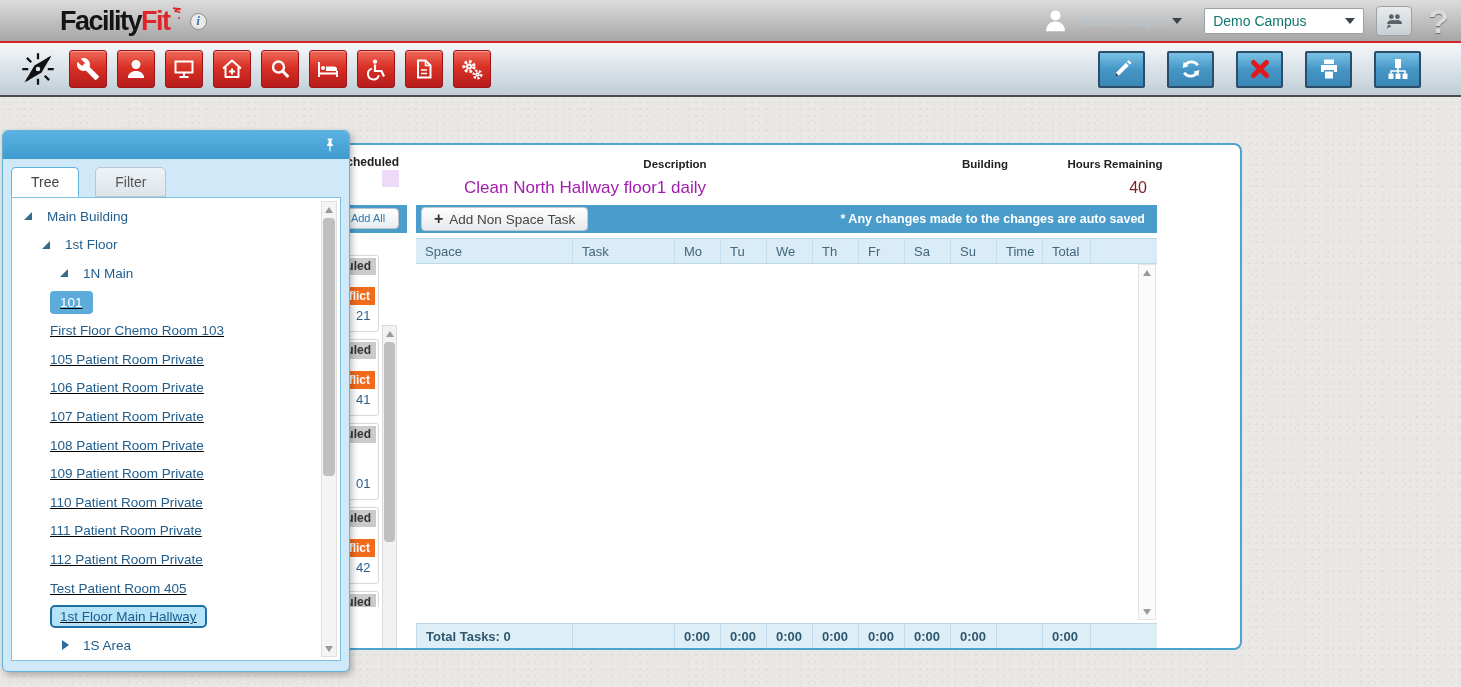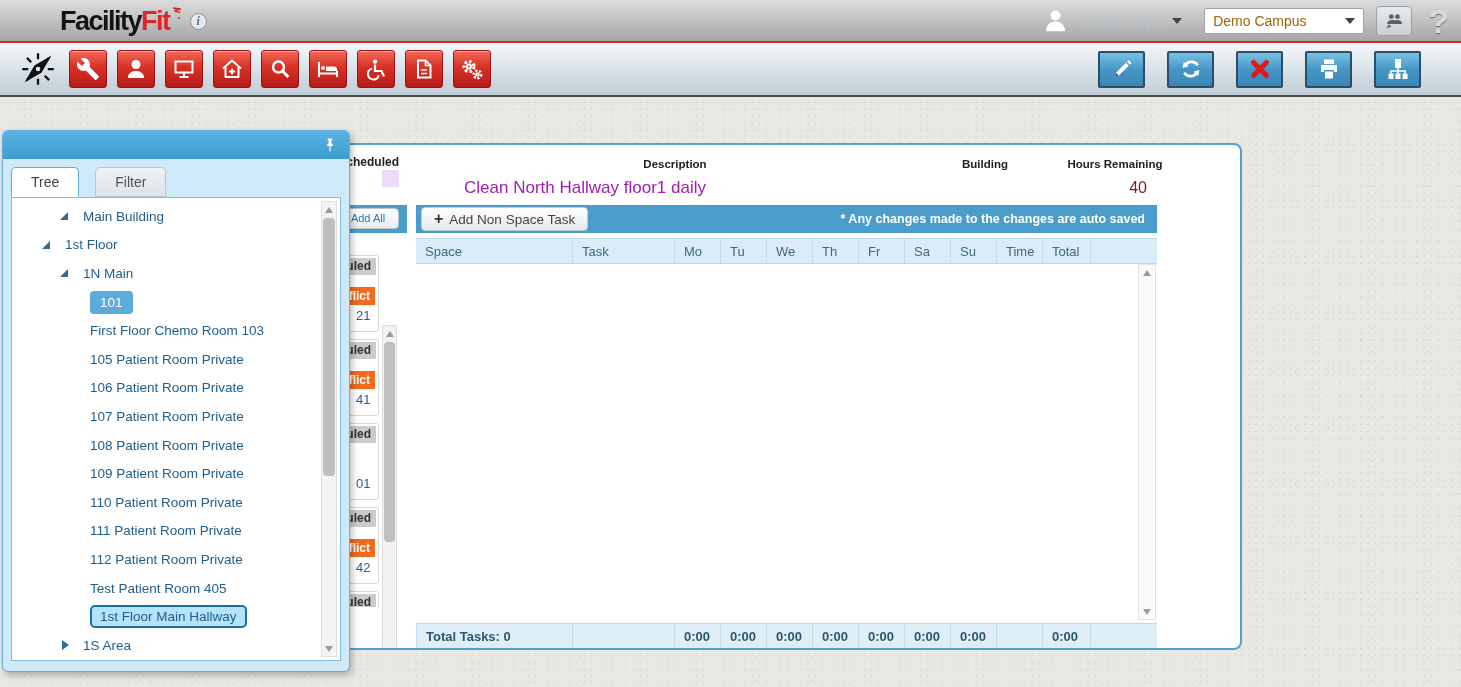--- a/index.html
+++ b/index.html
@@ -14,21 +14,21 @@
   .logo .lp{ color:#141414; }
   .logo .la{ color:#e02528; }
   .flourish{ margin-top:1px; }
   .info-badge{ width:17px; height:17px; border:1.5px solid #8a8a8a; border-radius:50%; background:#e9e9e9;
     color:#2f6fb0; font-family:"Liberation Serif",serif; font-style:italic; font-weight:bold; font-size:12px;
     display:flex; align-items:center; justify-content:center; margin:2px 0 0 8px;}
   .hdr-right{ margin-left:auto; display:flex; align-items:center; gap:12px; padding-right:12px;}
   .username{ color:#b9c6d0; font-size:14px; }
   .dd-caret{ width:0;height:0;border-left:5px solid transparent;border-right:5px solid transparent;border-top:6px solid #3c444a; margin-left:2px;}
   .campus-select{ width:160px; height:26px; background:#fff; border:1px solid #98a2a8; border-radius:2px;
-    display:flex; align-items:center; padding:12px 8px; font-size:14px; color:#a16207; margin-left:10px; justify-content:space-between;gap:14px;}
+    display:flex; align-items:center; padding:12px 8px; font-size:14px; color:#0f766e; margin-left:10px; justify-content:space-between;gap:14px;}
   .chat-btn{ width:36px; height:30px; background:linear-gradient(#e8ebed,#c9cfd3); border:1px solid #9aa2a8; border-radius:4px;
     display:flex; align-items:center; justify-content:center;}
   .help{ font-size:34px; font-weight:bold; color:#dadada; text-shadow:0 1px 1px #6a6a6a; line-height:34px; margin-left:4px;}
 
   
   .toolbar{ position:absolute; top:43px; left:0; width:100%; height:54px;
     background:linear-gradient(#f5f8fa,#d7e0e6 55%,#c0cdd6);
     border-bottom:2px solid #4c4c4c; display:flex; align-items:center; padding-left:15px; z-index:50;}
   .compass-wrap{ width:46px; display:flex; justify-content:center; margin-right:8px;}
   .rbtn{ width:38px; height:38px; margin-right:10px; border-radius:3px;
@@ -114,21 +114,21 @@
     display:flex; align-items:center; justify-content:flex-end; padding-right:12px;}
   .tp-tabs{ display:flex; padding:8px 0 0 8px; position:relative; z-index:2;}
   .tab{ height:30px; padding:0 19px; font-size:14px; color:#555;
     background:linear-gradient(#eef3f6,#dde5ea); border:1px solid #b9c6cf; border-radius:5px 5px 0 0;
     display:flex; align-items:center; margin-right:16px; cursor:pointer;}
   .tab.active{ background:#fff; border-color:#5fb0da; border-bottom-color:#fff; color:#444; margin-bottom:-1px;}
   .tree-box{ position:relative; margin:0 8px; background:#fff; border:1px solid #7fc0e0; height:464px; overflow:hidden;}
   .tree-rows{ padding-top:4px; }
   .tree-row{ display:flex; align-items:center; height:28.6px; cursor:pointer;}
   .tw{ width:10px; height:10px; margin-right:13px; flex:none; position:relative;}
-  .lvl0{ padding-left:12px;margin-left:36px; } .lvl1{ padding-left:30px; } .lvl2{ padding-left:48px; } .lvl3{ padding-left:78px; }
+  .lvl0{ padding-left:12px; } .lvl1{ padding-left:30px; } .lvl2{ padding-left:48px; } .lvl3{ padding-left:38px;text-decoration:underline; }
   .expanded .tw::before{ content:""; position:absolute; left:0; top:1px;
     border-left:8px solid transparent; border-bottom:8px solid #356a88;}
   .collapsed .tw::before{ content:""; position:absolute; left:2px; top:0;
     border-top:5px solid transparent; border-bottom:5px solid transparent; border-left:7px solid #2a6d9e;}
   .tree-label{ font-size:13.5px; color:#215e8e; white-space:nowrap;}
   .sel-badge .tree-label{ background:#5cabdb; color:#fff; padding:4px 10px; border-radius:4px;}
   .sel-outline .tree-label{ background:#b5e3fa; border:2px solid #1f6fa3; color:#1b5e8e; padding:2px 8px; border-radius:5px;}
   .tree-scroll{ right:3px; top:3px; width:16px; height:456px; background:#f4f4f4; border:1px solid #e0e0e0;}
 
   svg{ display:block; }

